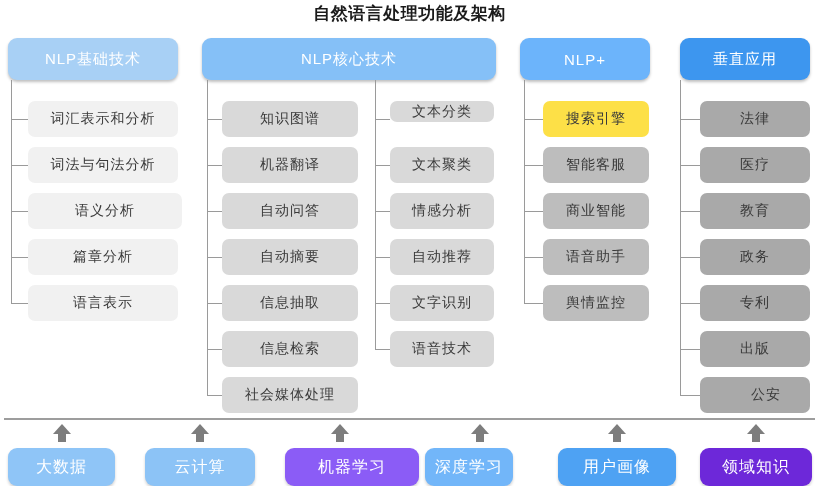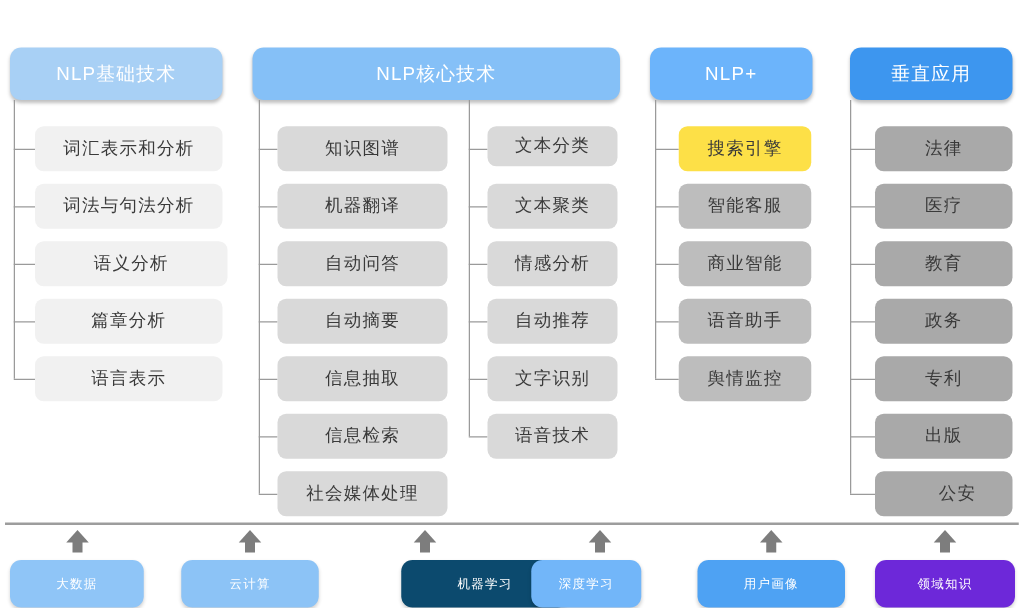--- a/index.html
+++ b/index.html
@@ -62,32 +62,33 @@
     position:absolute;left:-9px;top:0;
     width:0;height:0;
     border-left:9px solid transparent;
     border-right:9px solid transparent;
     border-bottom:10px solid #7d7d7d;
   }
   .base-box{
     position:absolute;
     border-radius:9px;
     color:#ffffff;
-    font-size:10px;
+    font-size:16px;
     display:flex;align-items:center;justify-content:center;
     letter-spacing:1px;
     box-shadow:0 2px 3px rgba(0,0,0,.18);
     top:448px;height:38px;
   }
 </style>
 </head>
 <body>
 
 <div id="diagram">
 
+  <div class="title">自然语言处理功能及架构</div>
 
   <div class="col">
     <div class="header-box" id="h1" style="left: 8px; top: 38px; width: 170px; height: 42px; background: rgb(168, 208, 245);">NLP基础技术</div>
     <div class="vline" id="v1" style="left: 11px; top: 80px; height: 223px; background: rgb(154, 154, 154);"></div>
   </div>
 
   <div class="col">
     <div class="header-box" id="h2" style="left: 202px; top: 38px; width: 294px; height: 42px; background: rgb(133, 192, 247);">NLP核心技术</div>
     <div class="vline" id="v2a" style="left: 207px; top: 80px; height: 315px; background: rgb(154, 154, 154);"></div>
     <div class="vline" id="v2b" style="left: 375px; top: 80px; height: 269px; background: rgb(154, 154, 154);"></div>
@@ -122,21 +123,21 @@
       <div class="item-box" style="left: 222px; top: 193px; width: 136px; height: 36px; background: rgb(217, 217, 217);">自动问答</div>
       <div class="hline" style="left: 207px; top: 257px; width: 15px; background: rgb(154, 154, 154);"></div>
       <div class="item-box" style="left: 222px; top: 239px; width: 136px; height: 36px; background: rgb(217, 217, 217);">自动摘要</div>
       <div class="hline" style="left: 207px; top: 303px; width: 15px; background: rgb(154, 154, 154);"></div>
       <div class="item-box" style="left: 222px; top: 285px; width: 136px; height: 36px; background: rgb(217, 217, 217);">信息抽取</div>
       <div class="hline" style="left: 207px; top: 349px; width: 15px; background: rgb(154, 154, 154);"></div>
       <div class="item-box" style="left: 222px; top: 331px; width: 136px; height: 36px; background: rgb(217, 217, 217);">信息检索</div>
       <div class="hline" style="left: 207px; top: 395px; width: 15px; background: rgb(154, 154, 154);"></div>
       <div class="item-box" style="left: 222px; top: 377px; width: 136px; height: 36px; background: rgb(217, 217, 217);">社会媒体处理</div>
       <div class="hline" style="left: 375px; top: 119px; width: 15px; background: rgb(154, 154, 154);"></div>
-      <div class="item-box" style="left: 390px; top: 101px; width: 104px; height: 32px; background: rgb(217, 217, 217);">文本分类</div>
+      <div class="item-box" style="left: 390px; top: 101px; width: 104px; height: 21px; background: rgb(217, 217, 217);">文本分类</div>
       <div class="hline" style="left: 375px; top: 165px; width: 15px; background: rgb(154, 154, 154);"></div>
       <div class="item-box" style="left: 390px; top: 147px; width: 104px; height: 36px; background: rgb(217, 217, 217);">文本聚类</div>
       <div class="hline" style="left: 375px; top: 211px; width: 15px; background: rgb(154, 154, 154);"></div>
       <div class="item-box" style="left: 390px; top: 193px; width: 104px; height: 36px; background: rgb(217, 217, 217);">情感分析</div>
       <div class="hline" style="left: 375px; top: 257px; width: 15px; background: rgb(154, 154, 154);"></div>
       <div class="item-box" style="left: 390px; top: 239px; width: 104px; height: 36px; background: rgb(217, 217, 217);">自动推荐</div>
       <div class="hline" style="left: 375px; top: 303px; width: 15px; background: rgb(154, 154, 154);"></div>
       <div class="item-box" style="left: 390px; top: 285px; width: 104px; height: 36px; background: rgb(217, 217, 217);">文字识别</div>
       <div class="hline" style="left: 375px; top: 349px; width: 15px; background: rgb(154, 154, 154);"></div>
       <div class="item-box" style="left: 390px; top: 331px; width: 104px; height: 36px; background: rgb(217, 217, 217);">语音技术</div>
@@ -175,21 +176,21 @@
       <div class="base-box" style="left: 8px; width: 107px; background: rgb(143, 197, 247);">大数据</div>
       <div class="arrow" style="left: 200px; top: 424px;">
         <div class="head"></div>
         <div class="stem"></div>
       </div>
       <div class="base-box" style="left: 145px; width: 110px; background: rgb(140, 195, 246);">云计算</div>
       <div class="arrow" style="left: 340px; top: 424px;">
         <div class="head"></div>
         <div class="stem"></div>
       </div>
-      <div class="base-box" style="left: 285px; width: 134px; background: #0c4a6e; margin-left: 36px;">机器学习</div>
+      <div class="base-box" style="left: 285px; width: 134px; background: #8b5cf6;">机器学习</div>
       <div class="arrow" style="left: 480px; top: 424px;">
         <div class="head"></div>
         <div class="stem"></div>
       </div>
       <div class="base-box" style="left: 425px; width: 88px; background: rgb(114, 182, 249);">深度学习</div>
       <div class="arrow" style="left: 617px; top: 424px;">
         <div class="head"></div>
         <div class="stem"></div>
       </div>
       <div class="base-box" style="left: 558px; width: 118px; background: rgb(78, 162, 243);">用户画像</div>

